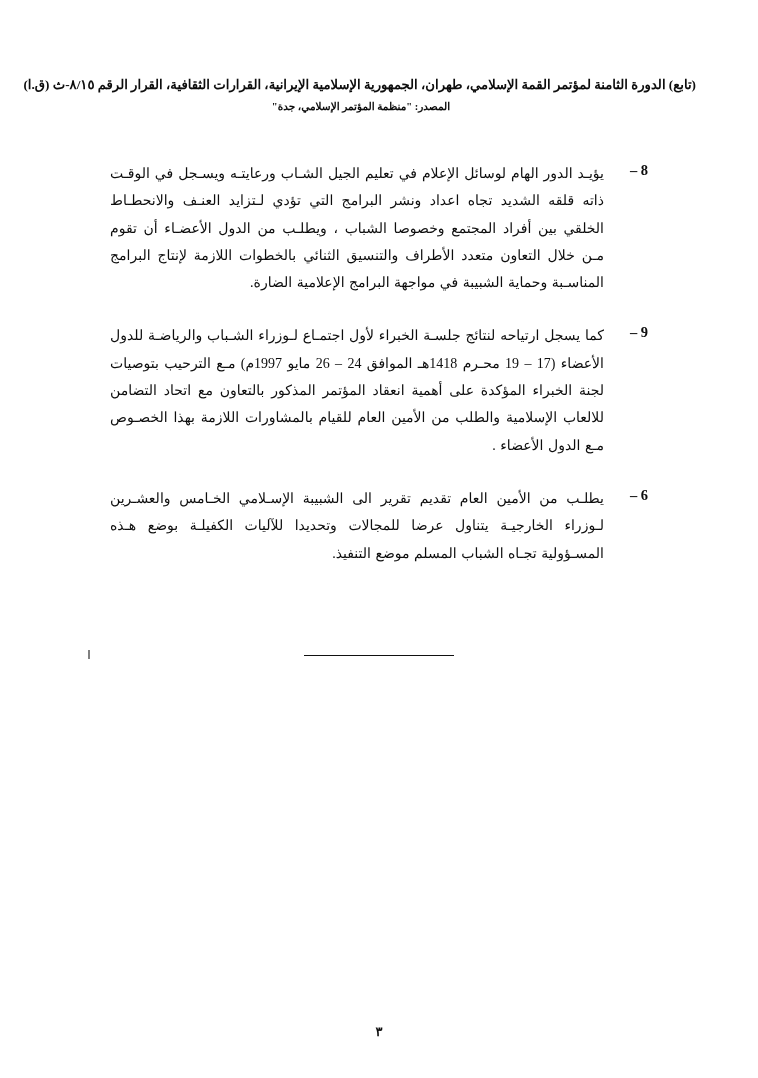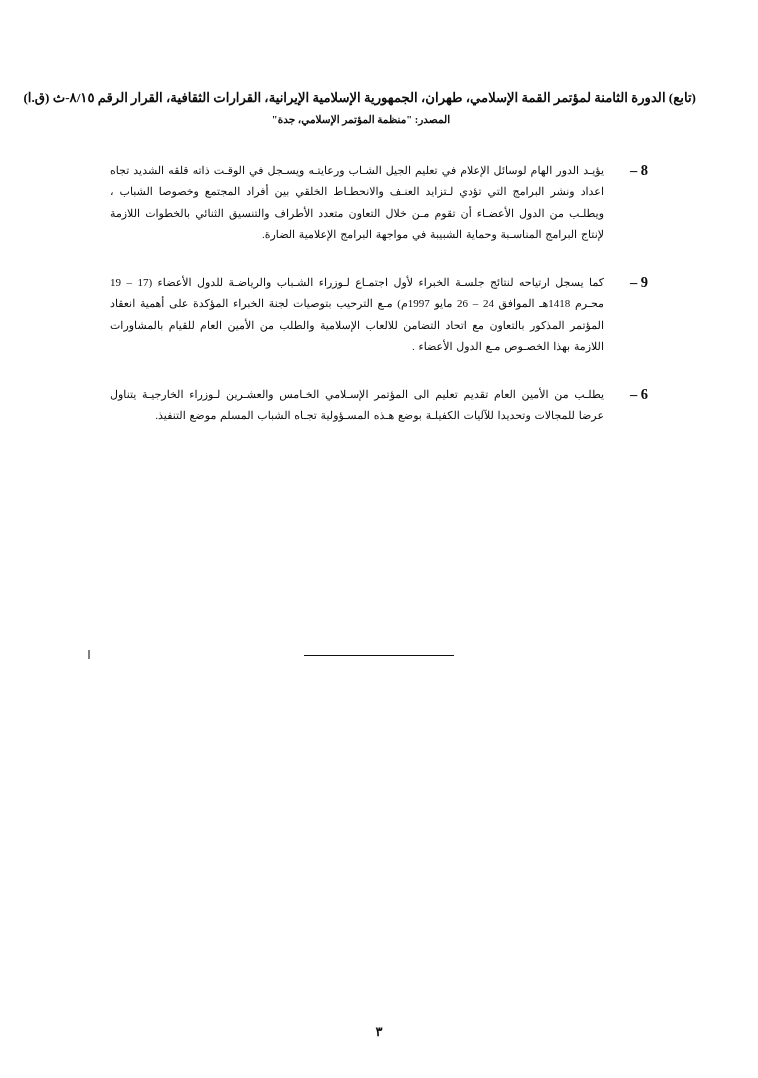--- a/index.html
+++ b/index.html
@@ -20,21 +20,20 @@
     inset: 0;
     padding: 0;
   }
   .header {
     position: absolute;
     top: 76px;
     left: 56px;
     right: 62px;
     text-align: right;
     direction: rtl;
-    margin-top: 13px;
   }
   .header-title {
     font-size: 13.2px;
     font-weight: bold;
     line-height: 1.4;
     letter-spacing: 0px;
     white-space: nowrap;
   }
   .header-source {
     margin-top: 6px;
@@ -60,21 +59,21 @@
     flex: 0 0 44px;
     font-size: 14.5px;
     font-weight: bold;
     text-align: right;
     padding-top: 2px;
     direction: rtl;
     white-space: nowrap;
   }
   .clause-text {
     flex: 1 1 auto;
-    font-size: 11px;
+    font-size: 14px;
     line-height: 1.95;
     text-align: justify;
     text-justify: inter-word;
     direction: rtl;
     word-spacing: 1px;
   }
   .rule {
     position: absolute;
     top: 655px;
     left: 0;
@@ -124,21 +123,21 @@
       <div class="clause-text">يؤيـد الدور الهام لوسائل الإعلام في تعليم الجيل الشـاب ورعايتـه ويسـجل في الوقـت ذاته قلقه الشديد تجاه اعداد ونشر البرامج التي  تؤدي لـتزايد العنـف والانحطـاط الخلقي بين أفراد المجتمع وخصوصا الشباب ، ويطلـب من الدول الأعضـاء أن تقوم مـن خلال التعاون متعدد الأطراف والتنسيق الثنائي بالخطوات اللازمة لإنتاج البرامج المناسـبة وحماية الشبيبة في مواجهة البرامج الإعلامية الضارة.</div>
     </div>
 
     <div class="clause">
       <div class="clause-num">9 –</div>
       <div class="clause-text">كما يسجل ارتياحه لنتائج جلسـة الخبراء لأول اجتمـاع لـوزراء الشـباب والرياضـة للدول الأعضاء (17 – 19 محـرم 1418هـ الموافق 24 – 26 مايو 1997م) مـع الترحيب بتوصيات لجنة الخبراء المؤكدة على أهمية انعقاد المؤتمر المذكور بالتعاون مع اتحاد التضامن للالعاب الإسلامية والطلب من الأمين العام للقيام بالمشاورات اللازمة بهذا الخصـوص مـع الدول الأعضاء .</div>
     </div>
 
     <div class="clause">
       <div class="clause-num">6 –</div>
-      <div class="clause-text">يطلـب من الأمين العام تقديم تعليم الى المؤتمر الإسـلامي الخـامس والعشـرين لـوزراء الخارجيـة يتناول عرضا للمجالات وتحديدا للآليات الكفيلـة بوضع هـذه المسـؤولية تجـاه الشباب المسلم موضع التنفيذ.</div>
+      <div class="clause-text">يطلـب من الأمين العام تقديم تقرير الى الشبيبة الإسـلامي الخـامس والعشـرين لـوزراء الخارجيـة يتناول عرضا للمجالات وتحديدا للآليات الكفيلـة بوضع هـذه المسـؤولية تجـاه الشباب المسلم موضع التنفيذ.</div>
     </div>
 
   </div>
 
   <div class="stray-mark"></div>
 
   <div class="rule">
       <span></span>
     </div>
 

